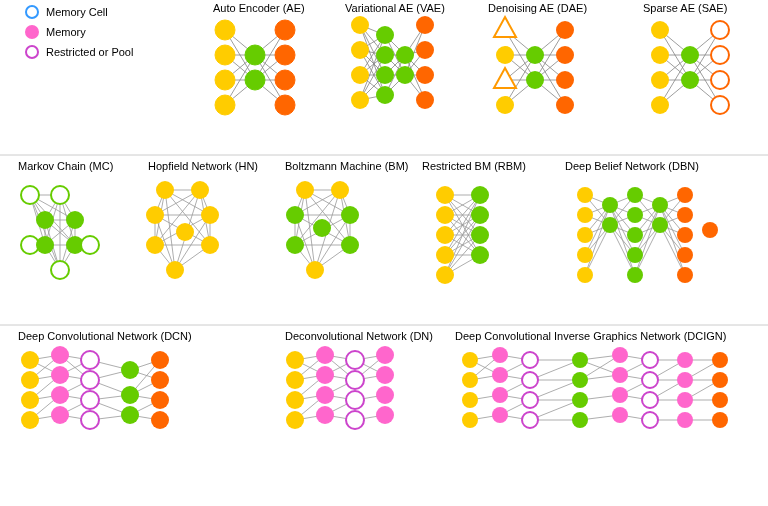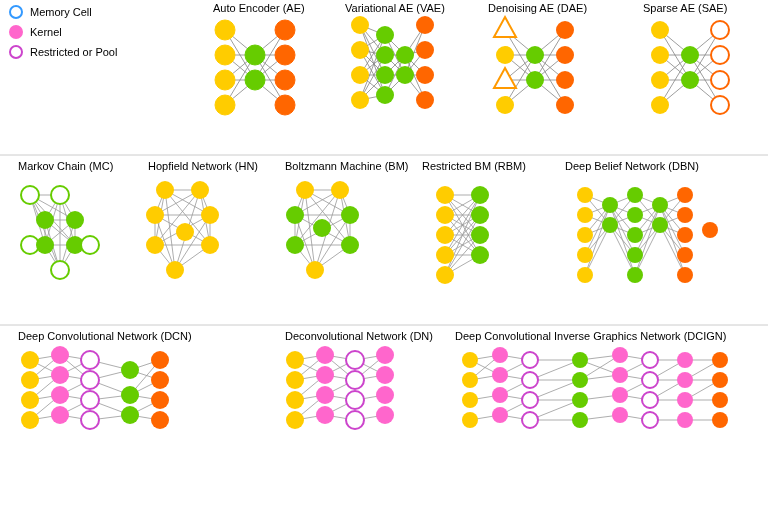--- a/index.html
+++ b/index.html
@@ -7,21 +7,21 @@
       width: 768px;
       height: 506px;
       background: white;
       font-family: Arial, sans-serif;
       overflow: hidden;
       position: relative;
     }
     .legend {
       position: absolute;
       top: 4px;
-      left: 8px;
+      left: 24px;
       display: flex;
       flex-direction: column;
       gap: 4px;
     }
     .legend-item {
       display: flex;
       align-items: center;
       gap: 6px;
       font-size: 11px;
     }
@@ -33,21 +33,21 @@
   <div class="legend-item">
     <svg width="16" height="16">
         <circle cx="8" cy="8" r="6" fill="white" stroke="#3399ff" stroke-width="2"></circle>
       </svg>
     <span>Memory Cell</span>
   </div>
   <div class="legend-item">
     <svg width="16" height="16">
         <circle cx="8" cy="8" r="6" fill="#ff66cc" stroke="#ff66cc" stroke-width="2"></circle>
       </svg>
-    <span>Kernel</span>
+    <span>Memory</span>
   </div>
   <div class="legend-item">
     <svg width="16" height="16">
         <circle cx="8" cy="8" r="6" fill="white" stroke="#cc44cc" stroke-width="2"></circle>
       </svg>
     <span>Restricted or Pool</span>
   </div>
 </div>
 
 <svg width="768" height="506" style="position:absolute;top:0;left:0;">

